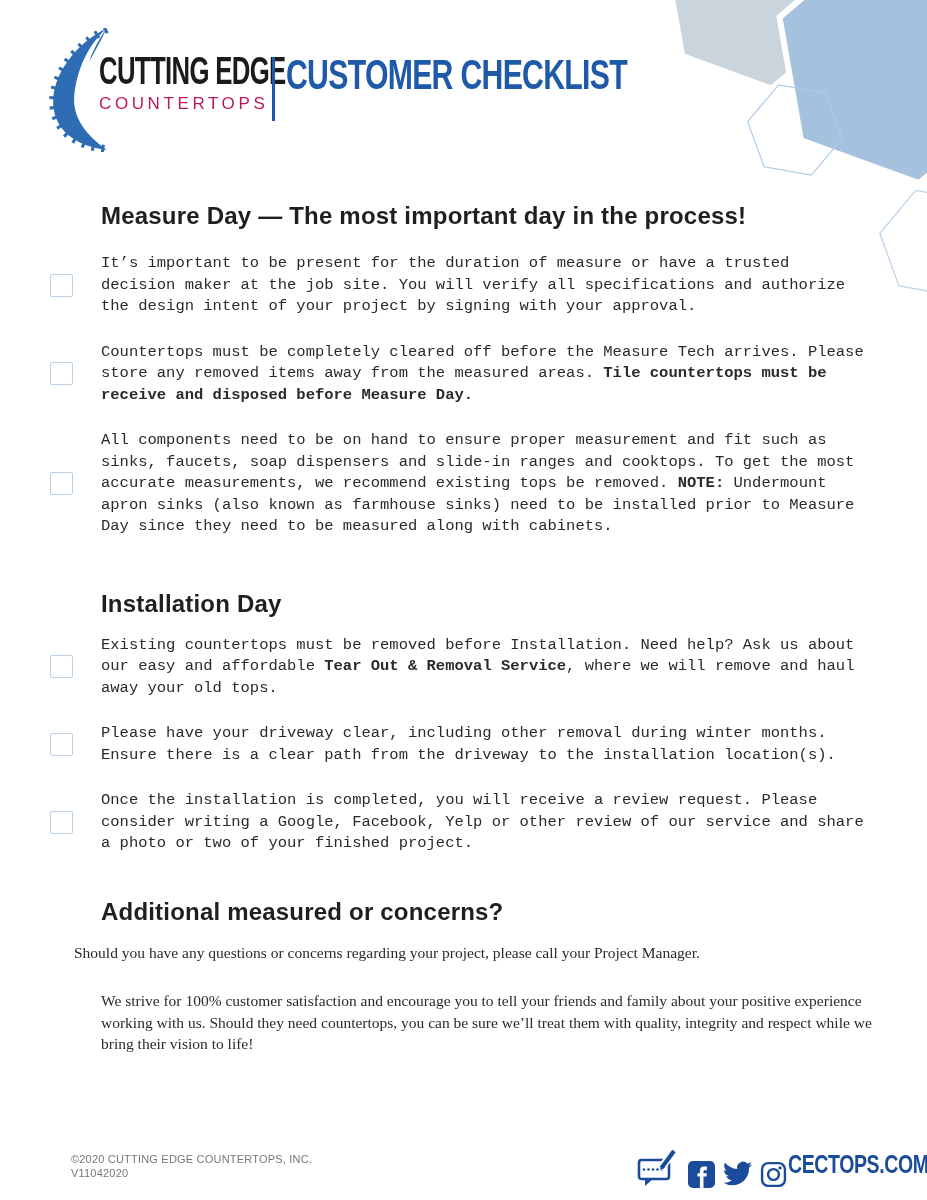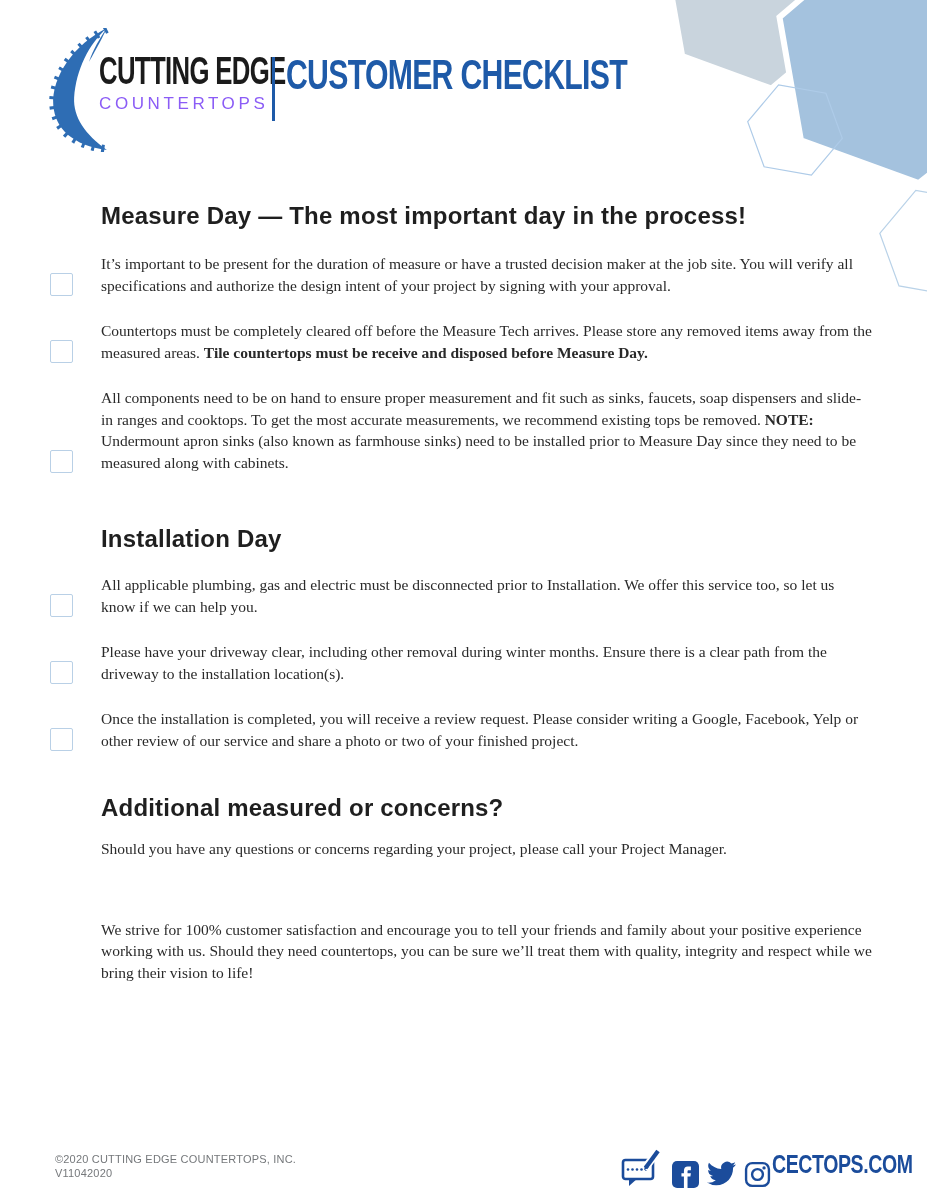--- a/index.html
+++ b/index.html
@@ -20,58 +20,58 @@
   .brand-text { position:absolute; left:99px; top:50px; width:200px; }
   .brand-top {
     font-family:"Liberation Sans", sans-serif;
     font-weight:700; font-size:39px; line-height:42px;
     color:#1b1b1b; letter-spacing:-1px; white-space:nowrap;
     transform:scaleX(0.66); transform-origin:left center;
   }
   .brand-bottom {
     font-family:"Liberation Sans", sans-serif;
     font-weight:400; font-size:17px; line-height:20px;
-    color:#8b5cf6; letter-spacing:3.6px; white-space:nowrap; margin-top:2px;
+    color:#be185d; letter-spacing:3.6px; white-space:nowrap; margin-top:2px;
   }
   .brand-divider { position:absolute; left:272px; top:57px; width:3px; height:64px; background:#1e5aa8; }
   .doc-title {
     position:absolute; left:286px; top:51px;
     font-family:"Liberation Sans", sans-serif;
     font-weight:700; font-size:42px; line-height:48px;
     color:#1e5aa8; letter-spacing:-1px; white-space:nowrap;
     transform:scaleX(0.72); transform-origin:left center;
   }
 
   
   .hex-deco { position:absolute; right:0; top:0; width:330px; height:320px; pointer-events:none; }
 
   
   .content { position:absolute; left:50px; top:205px; width:822px; }
   .section-heading {
     font-family:"Liberation Sans", sans-serif;
     font-weight:700; font-size:24px; line-height:22px;
     color:#1f1f1f; margin-left:51px; letter-spacing:0.2px;
   }
-  .check-row { display:flex; align-items:flex-end; margin-top:24px; }
+  .check-row { display:flex; align-items:center; margin-top:24px;font-family:Liberation Mono, monospace; }
   .check-row.first { margin-top:26px; }
   .checkbox {
     width:23px; height:23px; flex:none;
     border:1.5px solid #b9d0e6; border-radius:2px;
     background:#ffffff; margin-right:28px;
   }
   .item-text { width:771px; font-size:15.5px; line-height:21.5px; color:#2a2a2a; }
   .item-text b { font-weight:700; }
 
   .section-installation { margin-top:55px; }
   .section-additional { margin-top:46px; }
-  .plain-para { margin-left:51px; width:771px; font-size:15.5px; line-height:21.5px; margin-top:19px; }
-  .closing-para { margin-left:51px; width:771px; font-size:15.5px; line-height:21.5px; margin-top:59px; }
+  .plain-para { margin-left:24px; width:771px; font-size:15.5px; line-height:21.5px; margin-top:19px; }
+  .closing-para { margin-left:51px; width:771px; font-size:15.5px; line-height:21.5px; margin-top:27px; }
 
   
-  .footer { position:absolute; left:0; top:1130px; width:824px; height:70px; }
+  .footer { position:absolute; left:16px; top:1130px; width:824px; height:70px; }
   .copyright {
     position:absolute; left:55px; top:22px;
     font-family:"Liberation Sans", sans-serif;
     font-size:11px; line-height:14px; color:#75787b; letter-spacing:0.2px;
   }
   .social-icons { position:absolute; left:620px; top:8px; display:flex; align-items:flex-end; gap:8px; height:50px; }
   .social-icons svg { display:block; }
   .website {
     position:absolute; left:772px; top:20px;
     font-family:"Liberation Sans", sans-serif;
@@ -121,23 +121,23 @@
       </div>
       <div class="check-row">
         <div class="checkbox"></div>
         <div class="item-text"><span>All components need to be on hand to ensure proper measurement and fit such as sinks, faucets, soap dispensers and slide-in ranges and cooktops. To get the most accurate measurements, we recommend existing tops be removed. </span><b>NOTE:</b><span> Undermount apron sinks (also known as farmhouse sinks) need to be installed prior to Measure Day since they need to be measured along with cabinets.</span></div>
       </div>
     </div>
 
     <div class="section-installation">
       <div class="section-heading">Installation Day</div>
 
-      <div class="check-row">
+      <div class="check-row" style="margin-top:20px;">
         <div class="checkbox"></div>
-        <div class="item-text"><span>All applicable plumbing, gas and electric must be disconnected prior to Installation. We offer this service too, so let us know if we can help you.</span></div>
+        <div class="item-text"><span>Existing countertops must be removed before Installation. Need help? Ask us about our easy and affordable </span><b>Tear Out &amp; Removal Service</b><span>, where we will remove and haul away your old tops.</span></div>
       </div>
       <div class="check-row">
         <div class="checkbox"></div>
         <div class="item-text"><span>Please have your driveway clear, including other removal during winter months. Ensure there is a clear path from the driveway to the installation location(s).</span></div>
       </div>
       <div class="check-row">
         <div class="checkbox"></div>
         <div class="item-text"><span>Once the installation is completed, you will receive a review request. Please consider writing a Google, Facebook, Yelp or other review of our service and share a photo or two of your finished project.</span></div>
       </div>
     </div>

